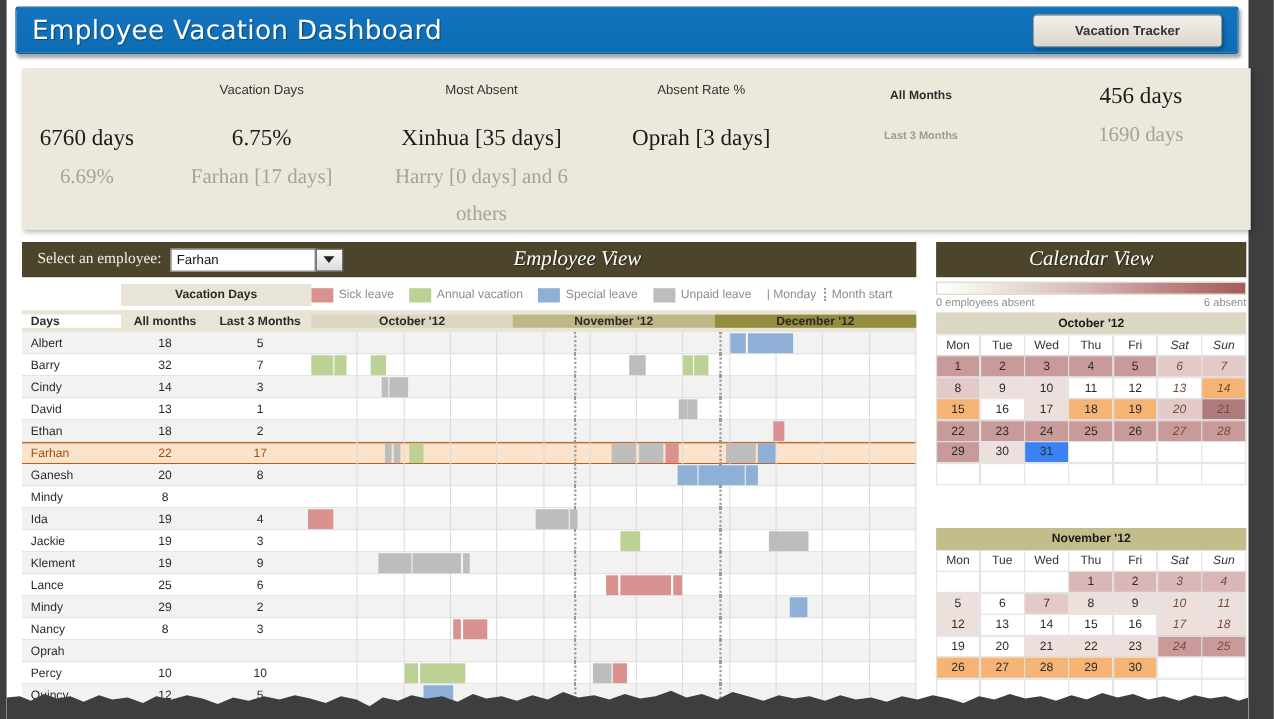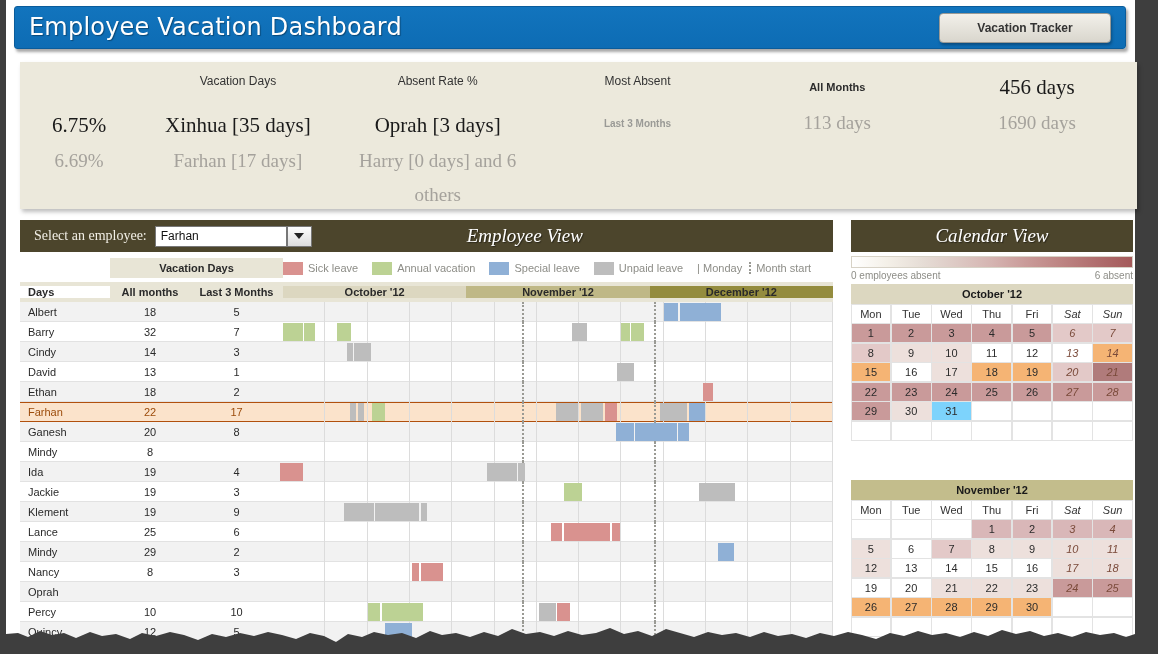--- a/index.html
+++ b/index.html
@@ -214,29 +214,29 @@
 
   <div class="titlebar">
     <div class="title">Employee Vacation Dashboard</div>
     <div class="tracker-btn">Vacation Tracker</div>
   </div>
 
   <div class="summary">
     <div class="summary-grid" id="summary-grid">
         <div class="sg-cell"></div>
         <div class="sg-cell sg-colhead">Vacation Days</div>
+        <div class="sg-cell sg-colhead">Most Absent</div>
         <div class="sg-cell sg-colhead">Absent Rate %</div>
-        <div class="sg-cell sg-colhead">Most Absent</div>
         <div class="sg-cell sg-rowlab all">All Months</div>
         <div class="sg-cell sg-val">456 days</div>
+        <div class="sg-cell sg-val">6760 days</div>
         <div class="sg-cell sg-val">6.75%</div>
         <div class="sg-cell sg-val">Xinhua [35 days]</div>
         <div class="sg-cell sg-val">Oprah [3 days]</div>
         <div class="sg-cell sg-rowlab l3">Last 3 Months</div>
-        <div class="sg-cell sg-val2">113 days</div>
         <div class="sg-cell sg-val2">1690 days</div>
         <div class="sg-cell sg-val2">6.69%</div>
         <div class="sg-cell sg-val2">Farhan [17 days]</div>
         <div class="sg-cell sg-val2">Harry [0 days] and 6 others</div>
       </div>
   </div>
 
   <div class="ev-head">
     <div class="ev-selectlabel">Select an employee:</div>
     <div class="ev-select">
@@ -745,21 +745,21 @@
         <div class="cal-day we" style="background:#b07b7b">21</div>
         <div class="cal-day" style="background:#c99a9a">22</div>
         <div class="cal-day" style="background:#c99a9a">23</div>
         <div class="cal-day" style="background:#c99a9a">24</div>
         <div class="cal-day" style="background:#c99a9a">25</div>
         <div class="cal-day" style="background:#c99a9a">26</div>
         <div class="cal-day we" style="background:#c99a9a">27</div>
         <div class="cal-day we" style="background:#c99a9a">28</div>
         <div class="cal-day" style="background:#c99a9a">29</div>
         <div class="cal-day" style="background:#ede0dc">30</div>
-        <div class="cal-day" style="background:#7dd3fc">31</div>
+        <div class="cal-day" style="background:#3b82f6">31</div>
         <div class="cal-day empty"></div>
         <div class="cal-day empty"></div>
         <div class="cal-day empty"></div>
         <div class="cal-day empty"></div>
         <div class="cal-day empty"></div>
         <div class="cal-day empty"></div>
         <div class="cal-day empty"></div>
         <div class="cal-day empty"></div>
         <div class="cal-day empty"></div>
         <div class="cal-day empty"></div>

